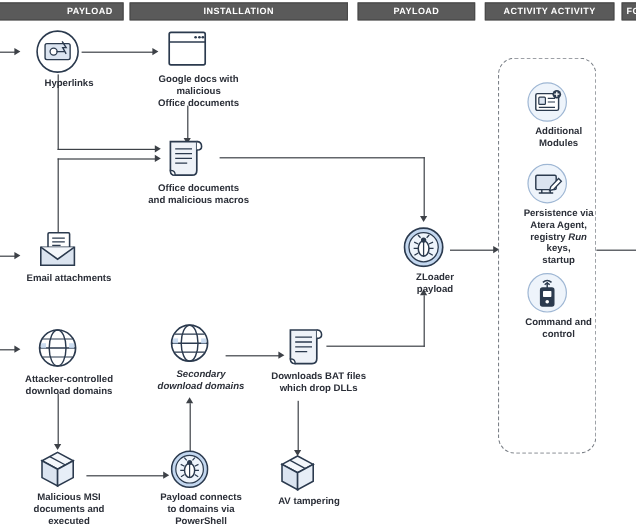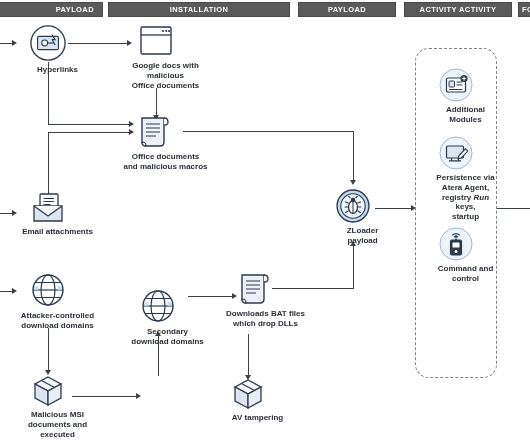--- a/index.html
+++ b/index.html
@@ -207,21 +207,21 @@
         <path d="M3 18 H33" stroke="#2b3a4e" stroke-width="1.2"></path>
         <path d="M5.5 10.5 H30.5 M5.5 25.5 H30.5" stroke="#2b3a4e" stroke-width="1"></path>
         <rect x="4.2" y="14" width="4.2" height="4.2" fill="#c3d7ef" opacity="0.85"></rect>
         <rect x="27.6" y="14" width="4.2" height="4.2" fill="#c3d7ef" opacity="0.85"></rect>
       </svg>
     </div>
     <div class="cap">Attacker-controlled
 download domains</div>
   </div>
 
-  <div class="node" style="left:158px; top:288px;">
+  <div class="node" style="left:158px; top:268px;font-style:italic;">
     <div class="icon-wrap" style="width:36px;height:36px;">
       <svg viewBox="0 0 36 36">
         <circle cx="18" cy="18" r="15" fill="#fff" stroke="#2b3a4e" stroke-width="1.4"></circle>
         <ellipse cx="18" cy="18" rx="7" ry="15" fill="none" stroke="#2b3a4e" stroke-width="1.2"></ellipse>
         <path d="M3 18 H33" stroke="#2b3a4e" stroke-width="1.2"></path>
         <path d="M5.5 10.5 H30.5 M5.5 25.5 H30.5" stroke="#2b3a4e" stroke-width="1"></path>
         <rect x="4.2" y="14" width="4.2" height="4.2" fill="#c3d7ef" opacity="0.85"></rect>
         <rect x="27.6" y="14" width="4.2" height="4.2" fill="#c3d7ef" opacity="0.85"></rect>
       </svg>
     </div>
@@ -249,46 +249,63 @@
         <path d="M3 9 V23 L16 30 V16 Z" fill="#dbe4f0" stroke="#2b3a4e" stroke-width="1.3"></path>
         <path d="M29 9 V23 L16 30 V16 Z" fill="#e7eef7" stroke="#2b3a4e" stroke-width="1.3"></path>
         <path d="M9.5 5.5 L22.5 12.5" stroke="#2b3a4e" stroke-width="1.1"></path>
       </svg>
     </div>
     <div class="cap">Malicious MSI
 documents and
 executed</div>
   </div>
 
-
-  <div class="node" style="left:248px; top:378px;">
+  <div class="node" style="left:158px; top:375px;">
     <div class="icon-wrap" style="width:32px;height:32px;">
-      <svg viewBox="0 0 32 32">
-        <path d="M16 2 L29 9 L16 16 L3 9 Z" fill="#f4f7fb" stroke="#2b3a4e" stroke-width="1.3"></path>
-        <path d="M3 9 V23 L16 30 V16 Z" fill="#dbe4f0" stroke="#2b3a4e" stroke-width="1.3"></path>
-        <path d="M29 9 V23 L16 30 V16 Z" fill="#e7eef7" stroke="#2b3a4e" stroke-width="1.3"></path>
-        <path d="M9.5 5.5 L22.5 12.5" stroke="#2b3a4e" stroke-width="1.1"></path>
-      </svg>
-    </div>
-    <div class="cap">AV tampering</div>
-  </div>
-
-  <div class="node" style="left:353px; top:189px; width:70px; margin-left:-35px;">
-    <div class="icon-wrap" style="width:34px;height:34px;">
       <svg viewBox="0 0 32 32">
         <circle cx="16" cy="16" r="15" fill="#c3d7ef" stroke="#2b3a4e" stroke-width="1.3"></circle>
         <circle cx="16" cy="16" r="11.5" fill="#eef4fb" stroke="#2b3a4e" stroke-width="1"></circle>
         <ellipse cx="16" cy="17" rx="4.2" ry="6" fill="#fff" stroke="#2b3a4e" stroke-width="1.2"></ellipse>
         <path d="M16 11 V23" stroke="#2b3a4e" stroke-width="1"></path>
         <circle cx="16" cy="10.4" r="2.1" fill="#2b3a4e"></circle>
         <path d="M13.6 8.6 L11.6 6.4 M18.4 8.6 L20.4 6.4" stroke="#2b3a4e" stroke-width="1"></path>
         <path d="M11.8 13.5 L8.6 12 M11.8 17 L8.2 17 M11.8 20.5 L8.8 22.3" stroke="#2b3a4e" stroke-width="1"></path>
         <path d="M20.2 13.5 L23.4 12 M20.2 17 L23.8 17 M20.2 20.5 L23.2 22.3" stroke="#2b3a4e" stroke-width="1"></path>
       </svg>
     </div>
+    <div class="cap">Payload connects
+to domains via
+PowerShell</div>
+  </div>
+
+  <div class="node" style="left:248px; top:378px;">
+    <div class="icon-wrap" style="width:32px;height:32px;">
+      <svg viewBox="0 0 32 32">
+        <path d="M16 2 L29 9 L16 16 L3 9 Z" fill="#f4f7fb" stroke="#2b3a4e" stroke-width="1.3"></path>
+        <path d="M3 9 V23 L16 30 V16 Z" fill="#dbe4f0" stroke="#2b3a4e" stroke-width="1.3"></path>
+        <path d="M29 9 V23 L16 30 V16 Z" fill="#e7eef7" stroke="#2b3a4e" stroke-width="1.3"></path>
+        <path d="M9.5 5.5 L22.5 12.5" stroke="#2b3a4e" stroke-width="1.1"></path>
+      </svg>
+    </div>
+    <div class="cap">AV tampering</div>
+  </div>
+
+  <div class="node" style="left:353px; top:189px; width:70px; margin-left:-35px;">
+    <div class="icon-wrap" style="width:34px;height:34px;">
+      <svg viewBox="0 0 32 32">
+        <circle cx="16" cy="16" r="15" fill="#c3d7ef" stroke="#2b3a4e" stroke-width="1.3"></circle>
+        <circle cx="16" cy="16" r="11.5" fill="#eef4fb" stroke="#2b3a4e" stroke-width="1"></circle>
+        <ellipse cx="16" cy="17" rx="4.2" ry="6" fill="#fff" stroke="#2b3a4e" stroke-width="1.2"></ellipse>
+        <path d="M16 11 V23" stroke="#2b3a4e" stroke-width="1"></path>
+        <circle cx="16" cy="10.4" r="2.1" fill="#2b3a4e"></circle>
+        <path d="M13.6 8.6 L11.6 6.4 M18.4 8.6 L20.4 6.4" stroke="#2b3a4e" stroke-width="1"></path>
+        <path d="M11.8 13.5 L8.6 12 M11.8 17 L8.2 17 M11.8 20.5 L8.8 22.3" stroke="#2b3a4e" stroke-width="1"></path>
+        <path d="M20.2 13.5 L23.4 12 M20.2 17 L23.8 17 M20.2 20.5 L23.2 22.3" stroke="#2b3a4e" stroke-width="1"></path>
+      </svg>
+    </div>
     <div class="cap">ZLoader
 payload</div>
   </div>
 
   <div class="node" style="left:456px; top:136px; width:84px; margin-left:-42px;">
     <div class="icon-wrap" style="width:34px;height:34px;">
       <svg viewBox="0 0 34 34">
         <circle cx="17" cy="17" r="16" fill="#eef4fb" stroke="#9fb7d4" stroke-width="1"></circle>
         <rect x="7.5" y="10" width="17" height="12" rx="1.2" fill="#dbe4f0" stroke="#2b3a4e" stroke-width="1.2"></rect>
         <path d="M12.5 22 V24.5 M19.5 22 V24.5 M10 24.8 H22" stroke="#2b3a4e" stroke-width="1.2"></path>

